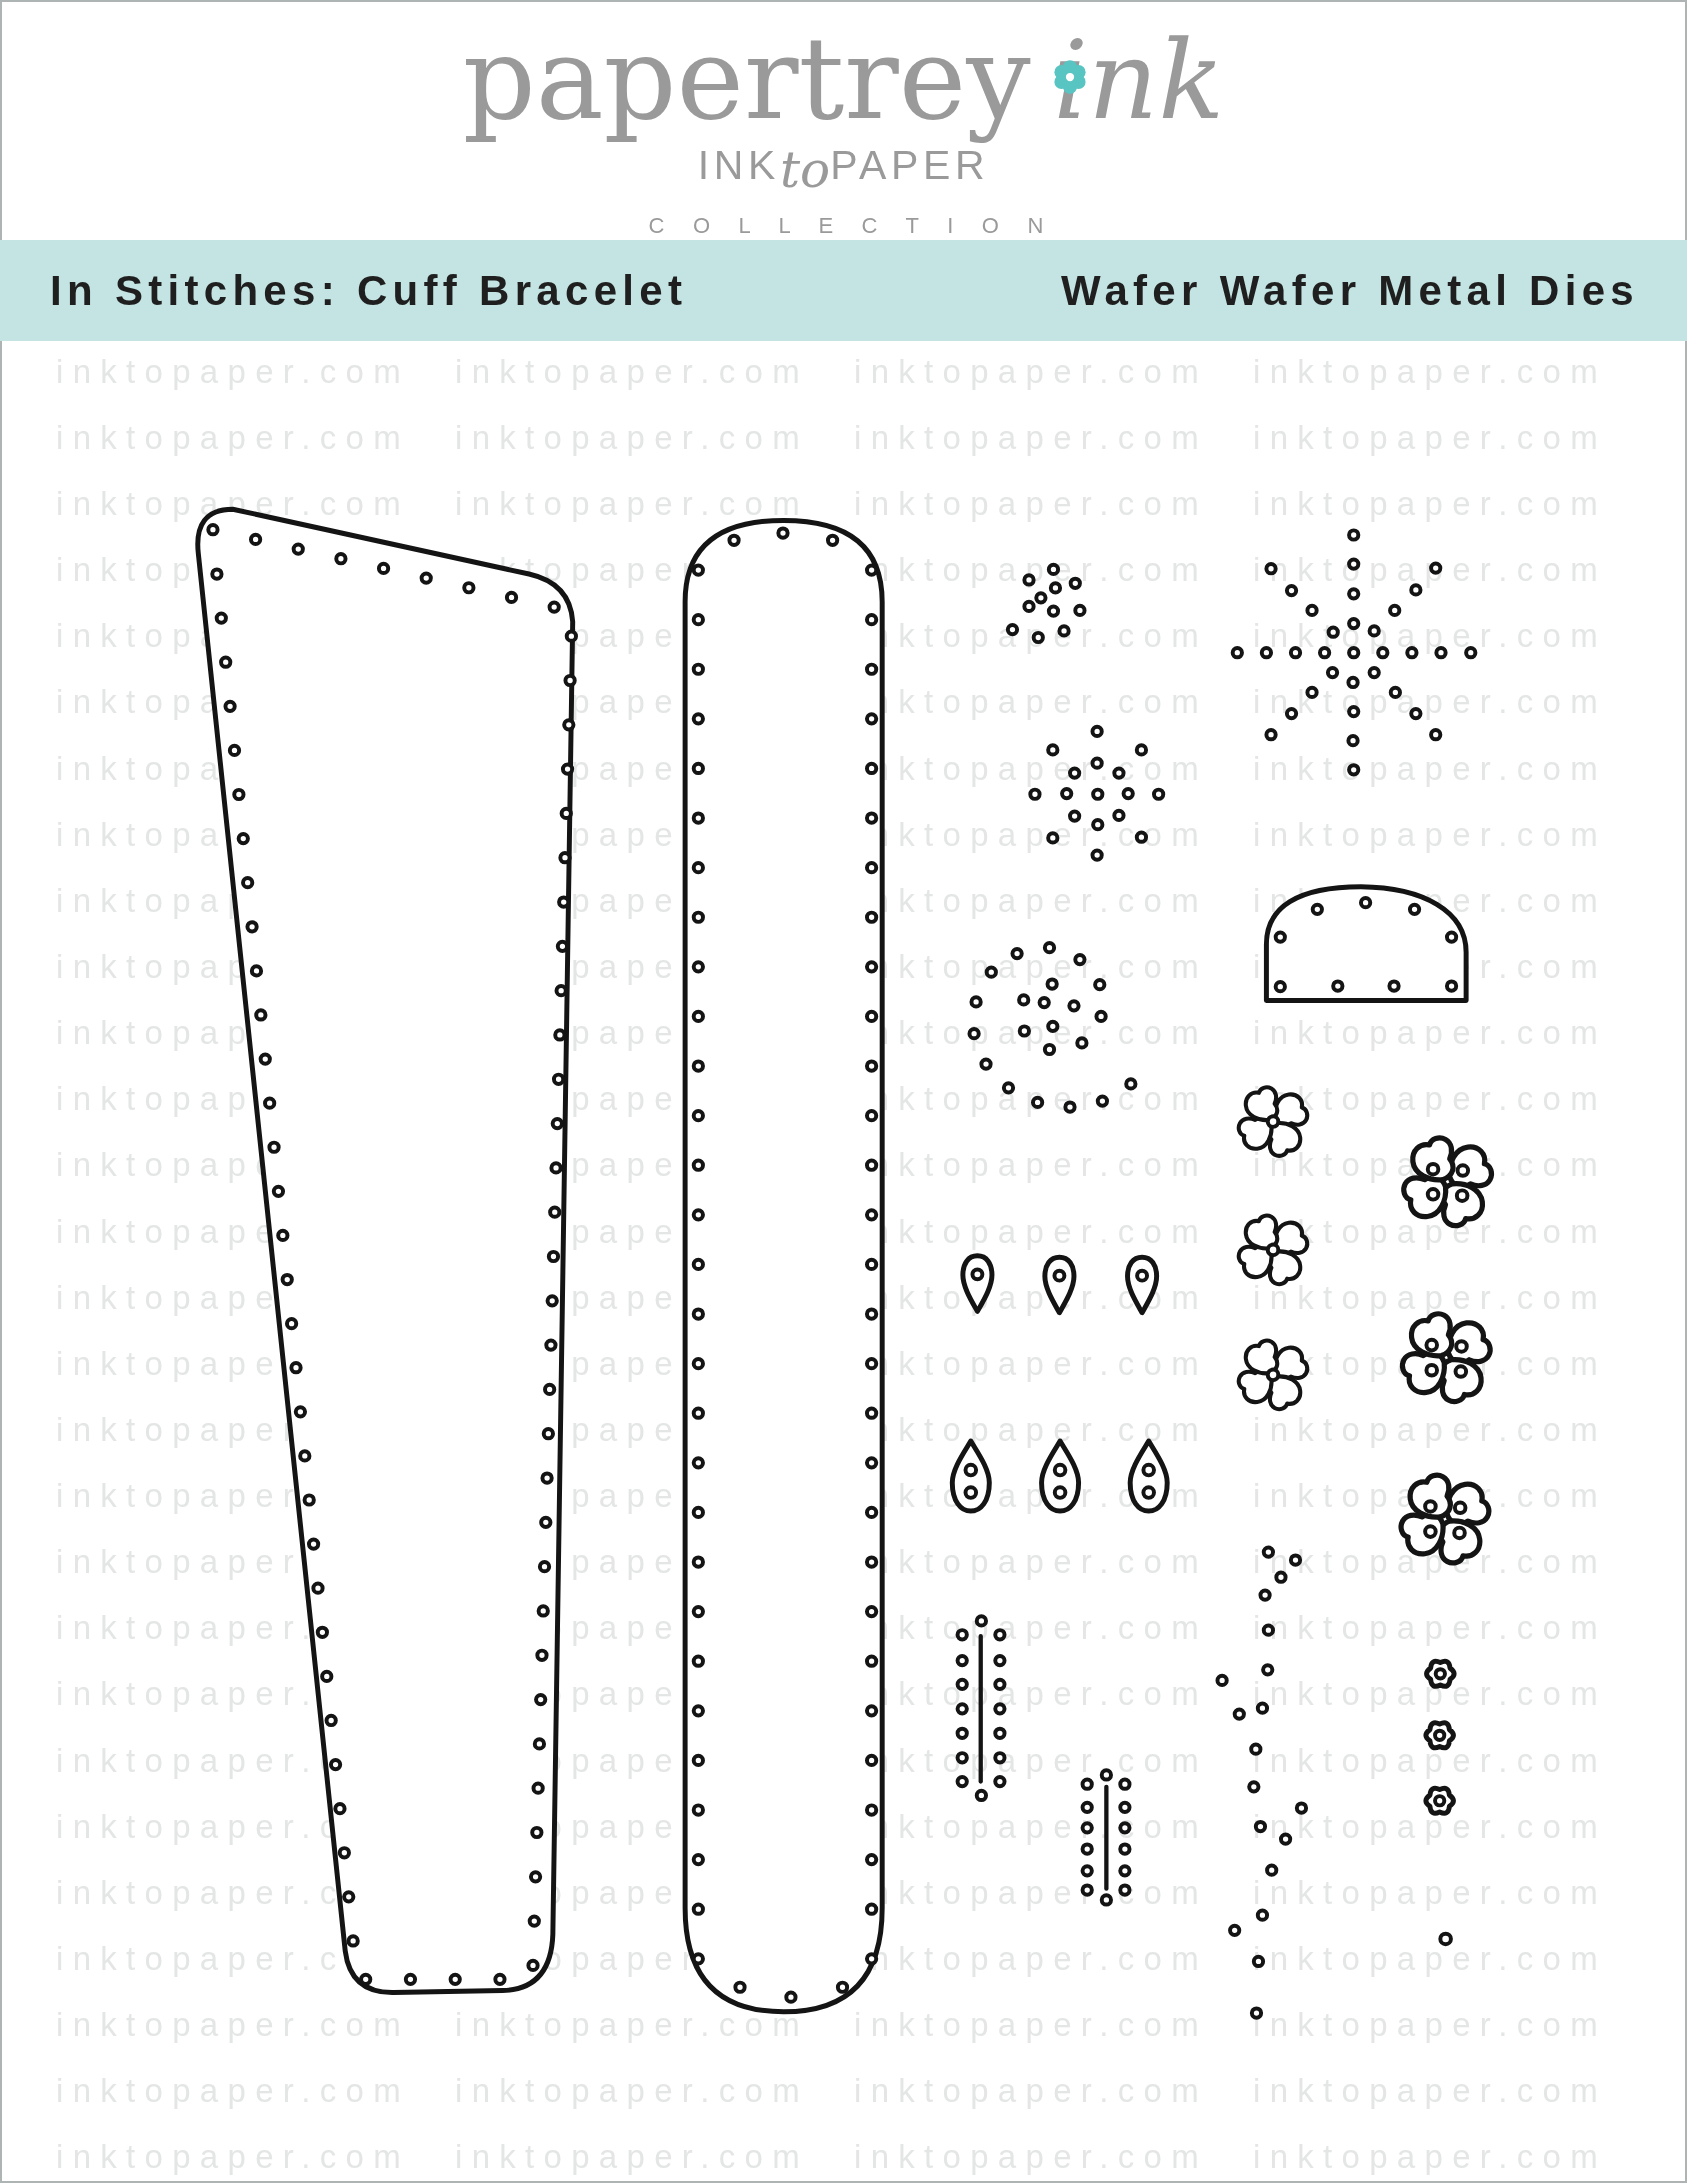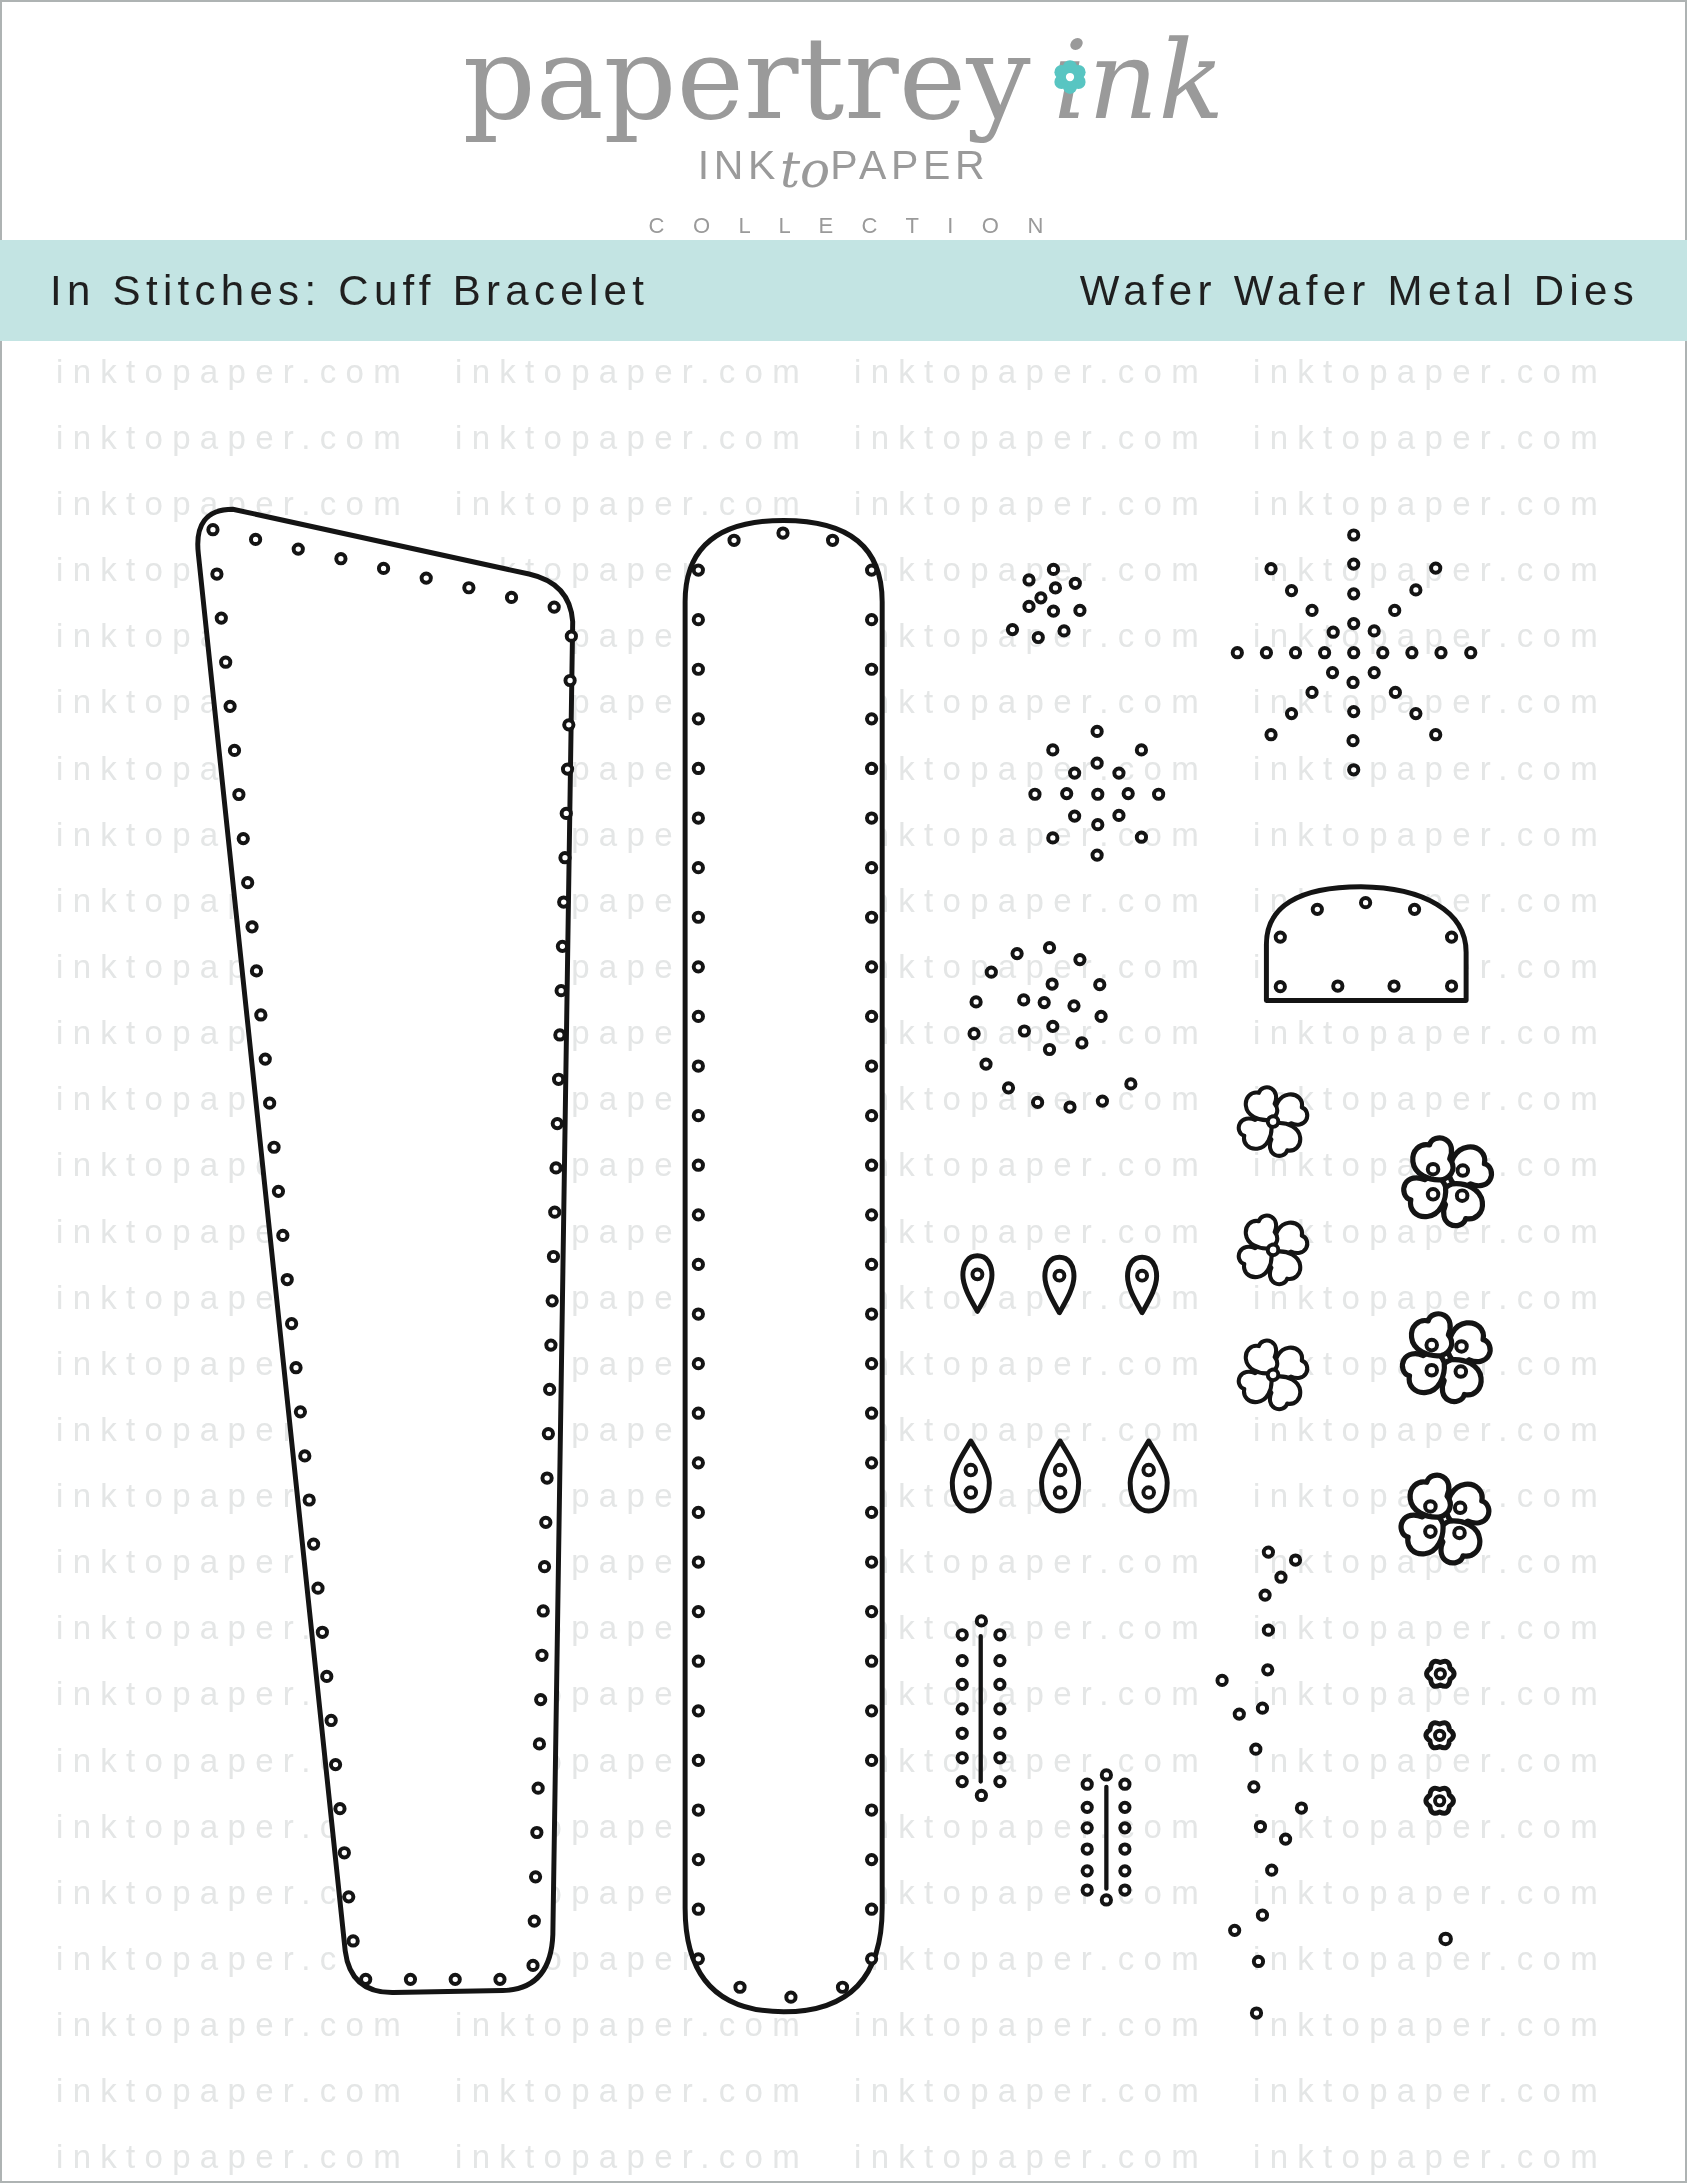--- a/index.html
+++ b/index.html
@@ -39,21 +39,21 @@
     color:var(--logo-gray,#9a9a9a);
     margin-left:16px;
   }
   
   .banner{
     position:absolute;top:240px;left:0;width:100%;height:101px;
     background:var(--banner-bg,#c3e4e3);
     display:flex;justify-content:space-between;align-items:center;
     box-sizing:border-box;padding:0 48px 0 50px;
     color:var(--banner-fg,#1f1f1f);
-    font-size:42px;letter-spacing:5.3px;font-weight:400;
+    font-size:42px;letter-spacing:5.3px;font-weight:700;
     white-space:nowrap;
   }
   
   .art{position:absolute;inset:0;}
   .wm-row{
     position:absolute;left:0;width:100%;
     display:flex;gap:45px;padding-left:56px;box-sizing:border-box;
     transform:translateY(-50%);
     white-space:nowrap;overflow:hidden;
   }

